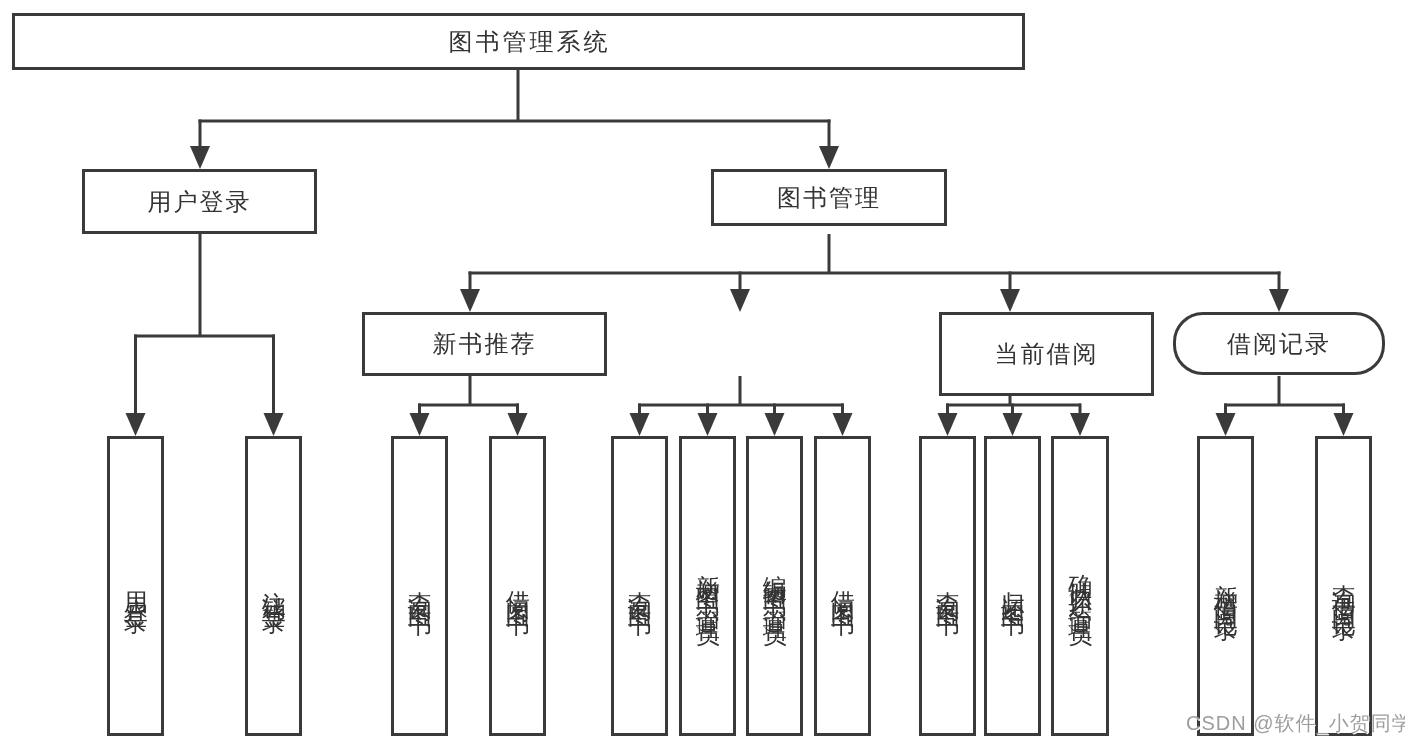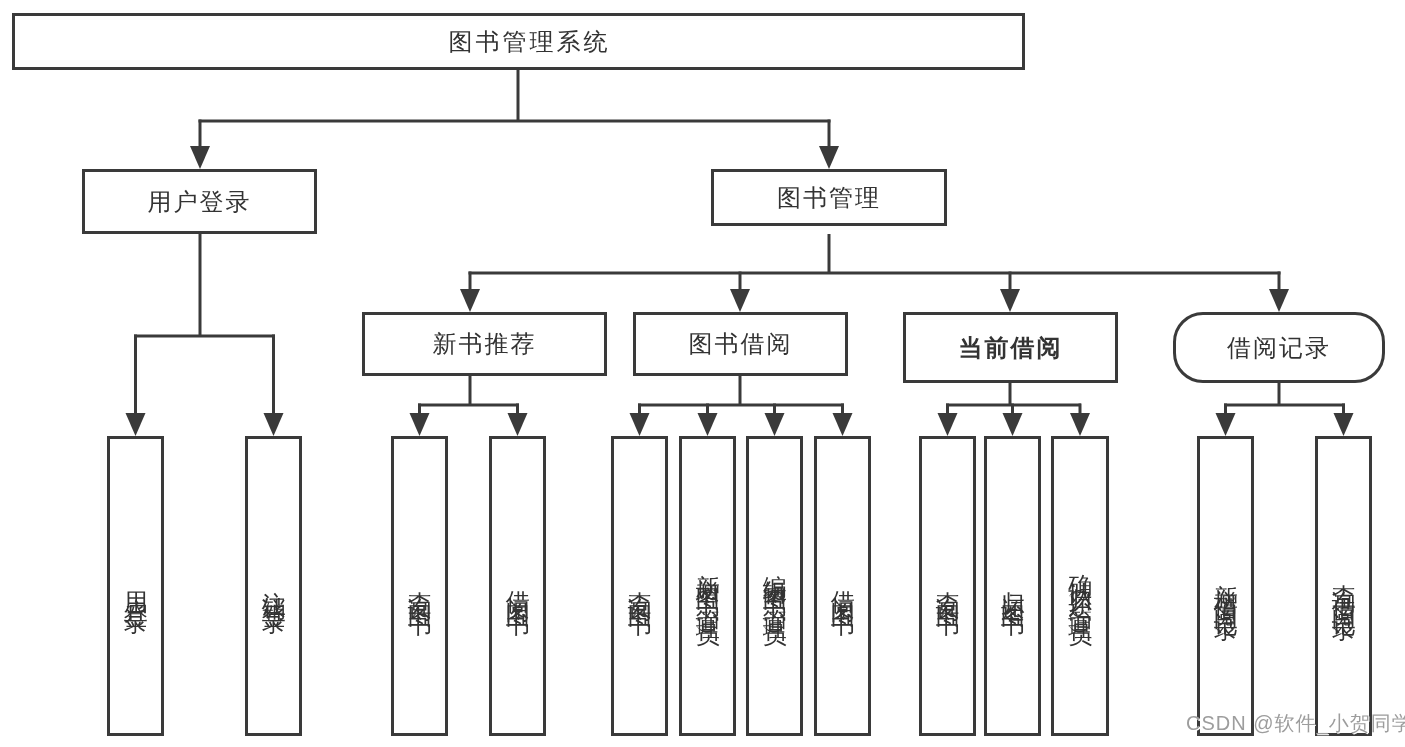--- a/index.html
+++ b/index.html
@@ -32,22 +32,22 @@
     letter-spacing:7px;
   }
   
   #n-root{left:12px;top:13px;width:1013px;height:57px;letter-spacing:3px;padding-left:22px;}
   
   #n-userLogin{left:82px;top:169px;width:235px;height:65px;}
   #n-bookManagement{left:711px;top:169px;width:236px;height:57px;}
   
   #n-newBookRecommend{left:362px;top:312px;width:245px;height:64px;}
   #n-bookBorrowing{left:633px;top:312px;width:215px;height:64px;}
-  #n-currentBorrowing{left:903px;top:312px;width:215px;height:71px;font-weight:bold;}
-  #n-borrowRecords{left:1173px;top:312px;width:212px;height:71px;border-radius:30px;}
+  #n-currentBorrowing{left:939px;top:312px;width:215px;height:84px;}
+  #n-borrowRecords{left:1173px;top:312px;width:212px;height:63px;border-radius:30px;}
   
   .leaf{top:436px;height:300px;width:57px;}
   #l-userLogin{left:107px;}
   #l-logout{left:245px;}
   #l-nbQuery{left:391px;}
   #l-nbBorrow{left:489px;}
   #l-bbQuery{left:611px;}
   #l-bbAdd{left:679px;}
   #l-bbEdit{left:746px;}
   #l-bbBorrow{left:814px;}
@@ -140,21 +140,20 @@
       <path d="M1333.5 413 L1353.5 413 L1343.5 436 Z"></path>
     </g>
   </svg>
 
   <div class="node" id="n-root">图书管理系统</div>
 
   <div class="node" id="n-userLogin">用户登录</div>
   <div class="node" id="n-bookManagement">图书管理</div>
 
   <div class="node" id="n-newBookRecommend">新书推荐</div>
-  <div class="node" id="n-bookBorrowing">图书借阅</div>
   <div class="node" id="n-currentBorrowing">当前借阅</div>
   <div class="node" id="n-borrowRecords">借阅记录</div>
 
   <div class="node leaf" id="l-userLogin">用户登录</div>
   <div class="node leaf" id="l-logout">注销登录</div>
   <div class="node leaf" id="l-nbQuery">查询图书</div>
   <div class="node leaf" id="l-nbBorrow">借阅图书</div>
   <div class="node leaf" id="l-bbQuery">查询图书</div>
   <div class="node leaf" id="l-bbAdd">新增图书（管理员）</div>
   <div class="node leaf" id="l-bbEdit">编辑图书（管理员）</div>

